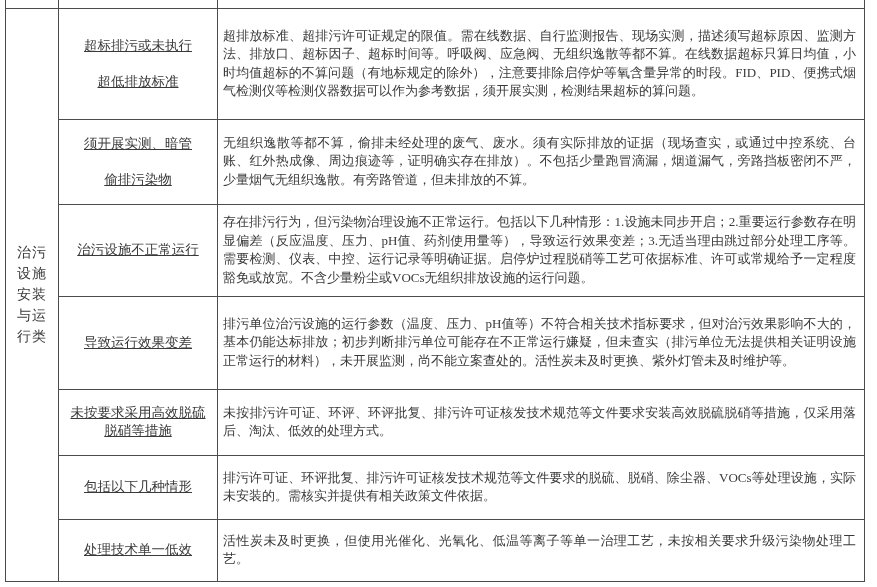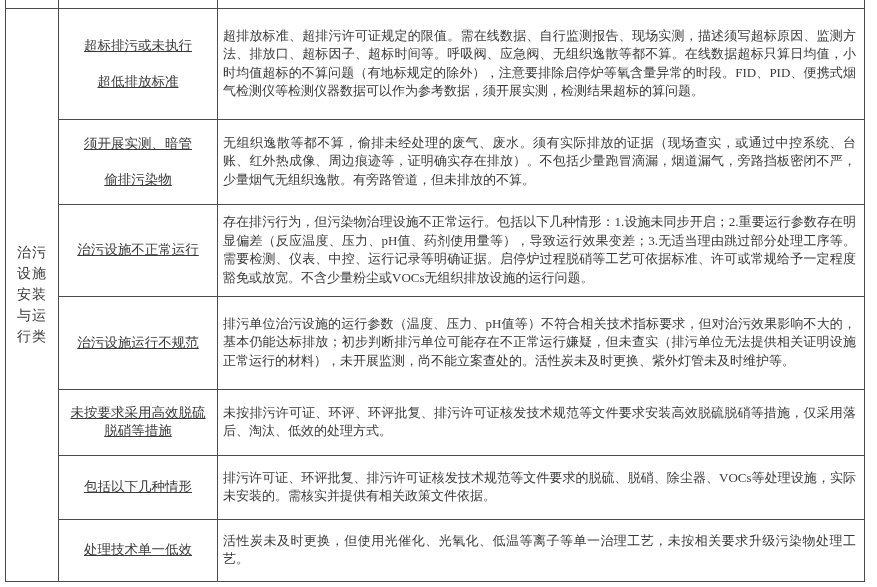--- a/index.html
+++ b/index.html
@@ -109,21 +109,21 @@
       <td class="name-cell">
         <div class="name-inner">治污设施不正常运行</div>
       </td>
       <td class="desc-cell">
         <div>存在排污行为，但污染物治理设施不正常运行。包括以下几种情形：1.设施未同步开启；2.重要运行参数存在明显偏差（反应温度、压力、pH值、药剂使用量等），导致运行效果变差；3.无适当理由跳过部分处理工序等。需要检测、仪表、中控、运行记录等明确证据。启停炉过程脱硝等工艺可依据标准、许可或常规给予一定程度豁免或放宽。不含少量粉尘或VOCs无组织排放设施的运行问题。</div>
       </td>
     </tr>
 
     <tr class="r4">
       <td class="name-cell">
-        <div class="name-inner">治污设施运行不规范</div>
+        <div class="name-inner">导致运行效果变差</div>
       </td>
       <td class="desc-cell">
         <div>排污单位治污设施的运行参数（温度、压力、pH值等）不符合相关技术指标要求，但对治污效果影响不大的，基本仍能达标排放；初步判断排污单位可能存在不正常运行嫌疑，但未查实（排污单位无法提供相关证明设施正常运行的材料），未开展监测，尚不能立案查处的。活性炭未及时更换、紫外灯管未及时维护等。</div>
       </td>
     </tr>
 
     <tr class="r5">
       <td class="name-cell">
         <div class="name-inner">未按要求采用高效脱硫
 脱硝等措施</div>

